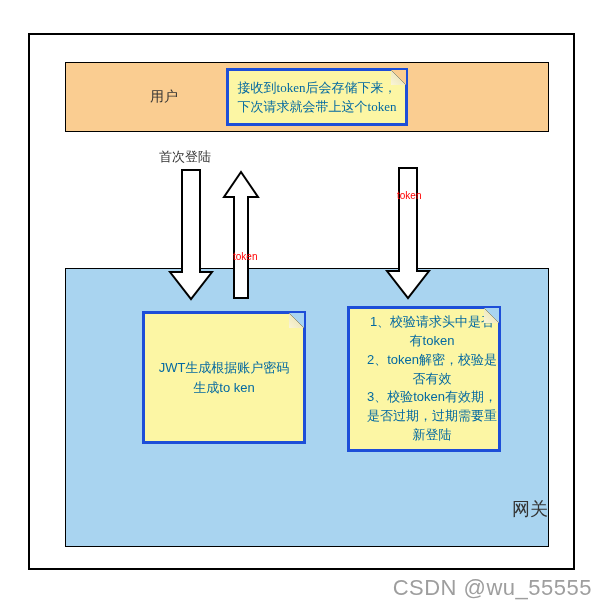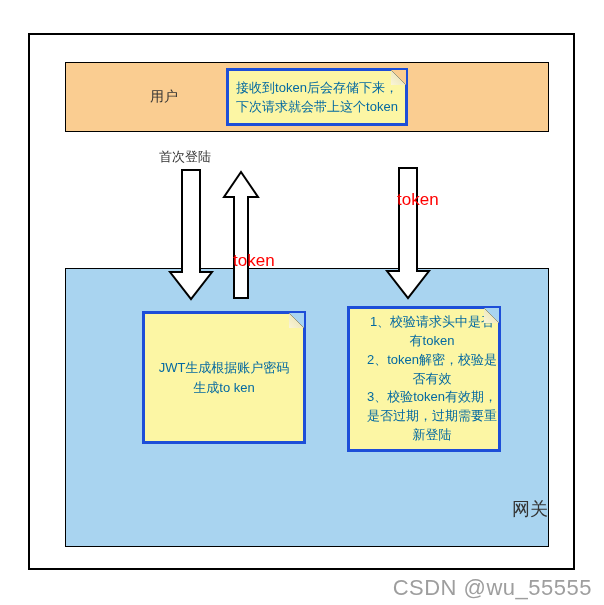--- a/index.html
+++ b/index.html
@@ -7,21 +7,21 @@
     position: relative; width: 604px; height: 605px;
     background: #fff; overflow: hidden;
     font-family: "Liberation Sans", "DejaVu Sans", sans-serif;
     color: #333;
   }
   .frame {
     position: absolute; left: 28px; top: 33px; width: 543px; height: 533px;
     border: 2px solid #000; background: #fff; z-index: 0;
   }
   .box { position: absolute; box-sizing: border-box; border: 1px solid #000; z-index: 1; }
-  .user-box   { left: 65px; top: 62px;  width: 484px; height: 70px;  background: var(--user_box_bg, #FACD91); }
+  .user-box   { left: 65px; top: 62px;  width: 484px; height: 70px;  background: var(--user_box_bg, #FACD91); font-family: Liberation Serif, serif; }
   .gateway-box{ left: 65px; top: 268px; width: 484px; height: 279px; background: var(--gateway_box_bg, #A9D4F0); }
 
   .user-label { position: absolute; left: 84px; top: 25px; font-size: 14px; }
   .gateway-label { position: absolute; left: 0; top: 228px; width: 100%; text-align: right; font-size: 18px; }
 
   .sticky {
     position: absolute; box-sizing: border-box;
     background: var(--note_bg, #FCF6A4);
     border: 3px solid #1d4ed8;
     display: flex; align-items: center; justify-content: center;
@@ -39,21 +39,21 @@
   .user-box .fold    { --holder-bg: var(--user_box_bg, #FACD91); }
   .gateway-box .fold { --holder-bg: var(--gateway_box_bg, #A9D4F0); }
 
   .flow-label { position: absolute; font-size: 13px; z-index: 2; }
   .label-first-login { left: 159px; top: 148px; }
   .label-after-login { left: 348px; top: 148px; }
 
   .arrows { position: absolute; left: 0; top: 0; z-index: 3; pointer-events: none; }
   .arrow { fill: #fff; stroke: #000; stroke-width: 2; stroke-linejoin: miter; }
 
-  .token-label { position: absolute; font-size: 17px; color: var(--token_label, #FF0000); z-index: 4; }
+  .token-label { position: absolute; font-size: 10px; color: var(--token_label, #FF0000); z-index: 4; }
   .token-left  { left: 233px; top: 251px; }
   .token-right { left: 397px; top: 190px; }
 
   .watermark {
     position: absolute; right: 12px; top: 575px; z-index: 5;
     font-size: 22px; color: var(--watermark_text, #9E9E9E); letter-spacing: 0.5px;
   }
 </style>
 </head>
 <body>

